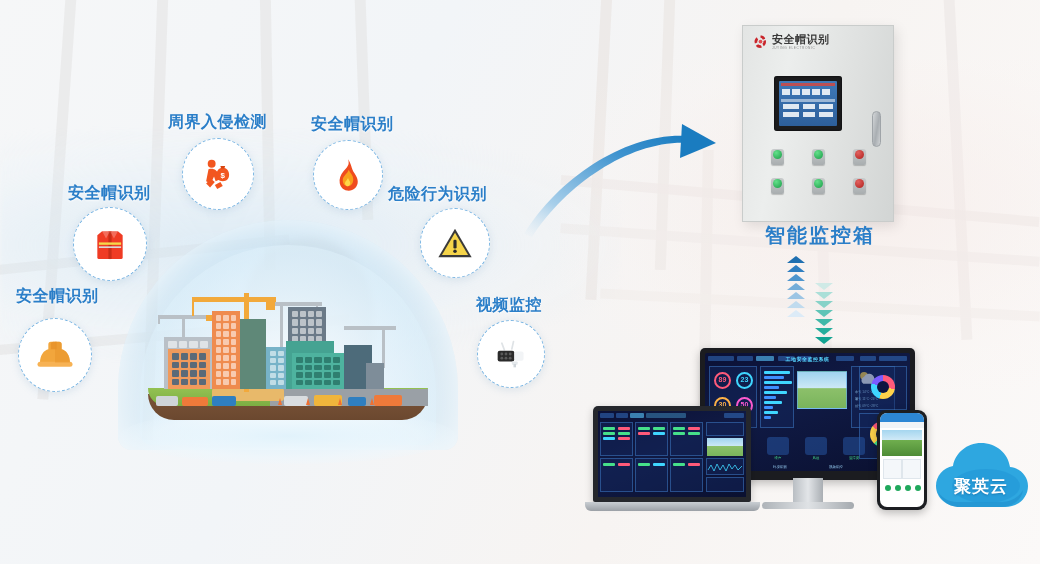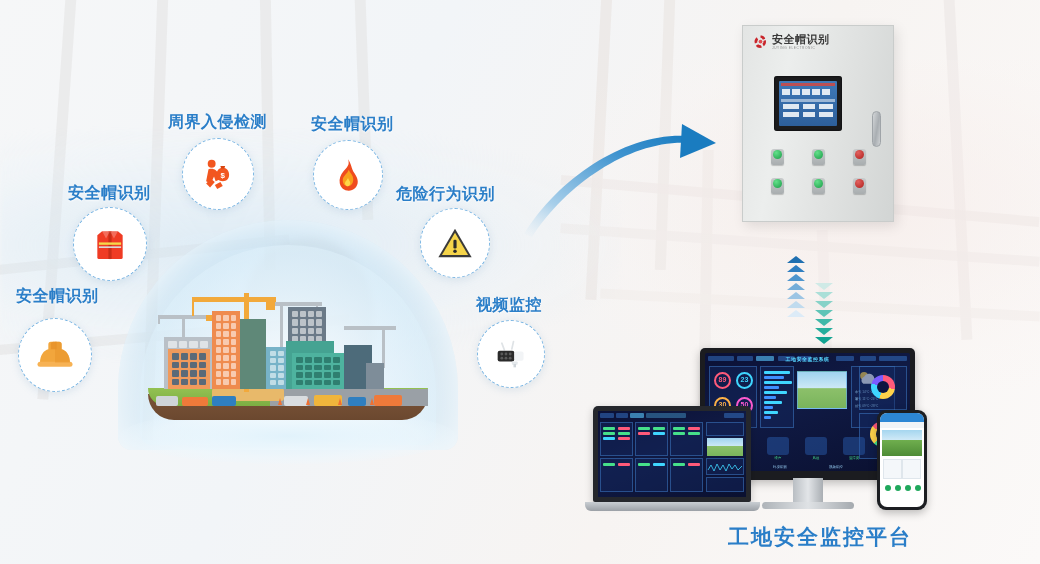--- a/index.html
+++ b/index.html
@@ -490,21 +490,21 @@
 
   <div class="feat-label" style="left:311px; top:114px;">安全帽识别</div>
   <div class="bubble" style="left:313px; top:140px; width:70px; height:70px;">
     <svg class="ico" width="36" height="36" viewBox="0 0 48 48">
       <path d="M24 3c3 8-2 11-6 16S12 29 13 35c1 6 6 10 12 10s12-5 12-12c0-7-5-11-7-16-1.5-4-2-8-6-14z" fill="#ef4b1e"></path>
       <path d="M25 17c2 5 6 7 6 13 0 5-3 9-7 9s-7-3-7-8c0-6 6-8 8-14z" fill="#f9a01b"></path>
       <path d="M24 28c1 3 3 4 3 7 0 2-1.5 4-3.5 4S20 37 20 35c0-3 3-4 4-7z" fill="#ffd84a"></path>
     </svg>
   </div>
 
-  <div class="feat-label" style="left:396px; top:184px;text-align:right;">危险行为识别</div>
+  <div class="feat-label" style="left:388px; top:184px;text-align:right;">危险行为识别</div>
   <div class="bubble" style="left:420px; top:208px; width:70px; height:70px;">
     <svg class="ico" width="38" height="38" viewBox="0 0 48 48">
       <path d="M24 6L45 42H3z" fill="#3a3a3a"></path>
       <path d="M24 11L40.5 39h-33z" fill="#f5d44a"></path>
       <rect x="22" y="20" width="4" height="11" rx="1.6" fill="#2b2b2b"></rect>
       <circle cx="24" cy="34.5" r="2.2" fill="#2b2b2b"></circle>
     </svg>
   </div>
 
   <div class="feat-label" style="left:476px; top:295px;">视频监控</div>
@@ -588,20 +588,21 @@
           <i></i>
         </div>
       <div class="cab-btn green">
           <i></i>
         </div>
       <div class="cab-btn red">
           <i></i>
         </div>
     </div>
   </div>
+  <div class="cab-title">智能监控箱</div>
 
   <div class="chev-col" style="left:787px; top:256px;">
     <div class="chev up" style="color:#1f6fb0;"></div>
     <div class="chev up" style="color:#2f7ec0;"></div>
     <div class="chev up" style="color:#4e95cd;"></div>
     <div class="chev up" style="color:#74add9;"></div>
     <div class="chev up" style="color:#9cc5e4;"></div>
     <div class="chev up" style="color:#c0dbee;"></div>
     <div class="chev up" style="color:#dcebf7;"></div>
   </div>
@@ -745,16 +746,23 @@
           <div class="ph-card" style="right:3px; top:46px; width:19px; height:20px;"></div>
           <div class="ph-dot" style="left:5px;  top:72px;"></div>
           <div class="ph-dot" style="left:15px; top:72px;"></div>
           <div class="ph-dot" style="left:25px; top:72px;"></div>
           <div class="ph-dot" style="left:35px; top:72px;"></div>
         </div>
       </div>
     </div>
   </div>
 
-
-  <div class="platform-title">工地安全监控平台</div>
+  <div class="cloud">
+    <svg width="102" height="76" viewBox="0 0 102 76">
+      <path d="M30 70c-13 0-24-9-24-21 0-10 7-18 17-20 2-13 14-23 28-23 15 0 27 10 29 24 10 1 18 9 18 19 0 12-10 21-23 21z" fill="#2ea7e0"></path>
+      <path d="M30 70c-10 0-19-6-22-15 4 6 11 10 19 10h45c9 0 17-5 21-12-1 10-11 17-22 17z" fill="#1f8ecb" opacity=".6"></path>
+      <ellipse cx="56" cy="49" rx="34" ry="17" fill="#2196d6" opacity=".55"></ellipse>
+    </svg>
+    <div class="cloud-txt">聚英云</div>
+  </div>
+
 
 </div>
 
 </body></html>

